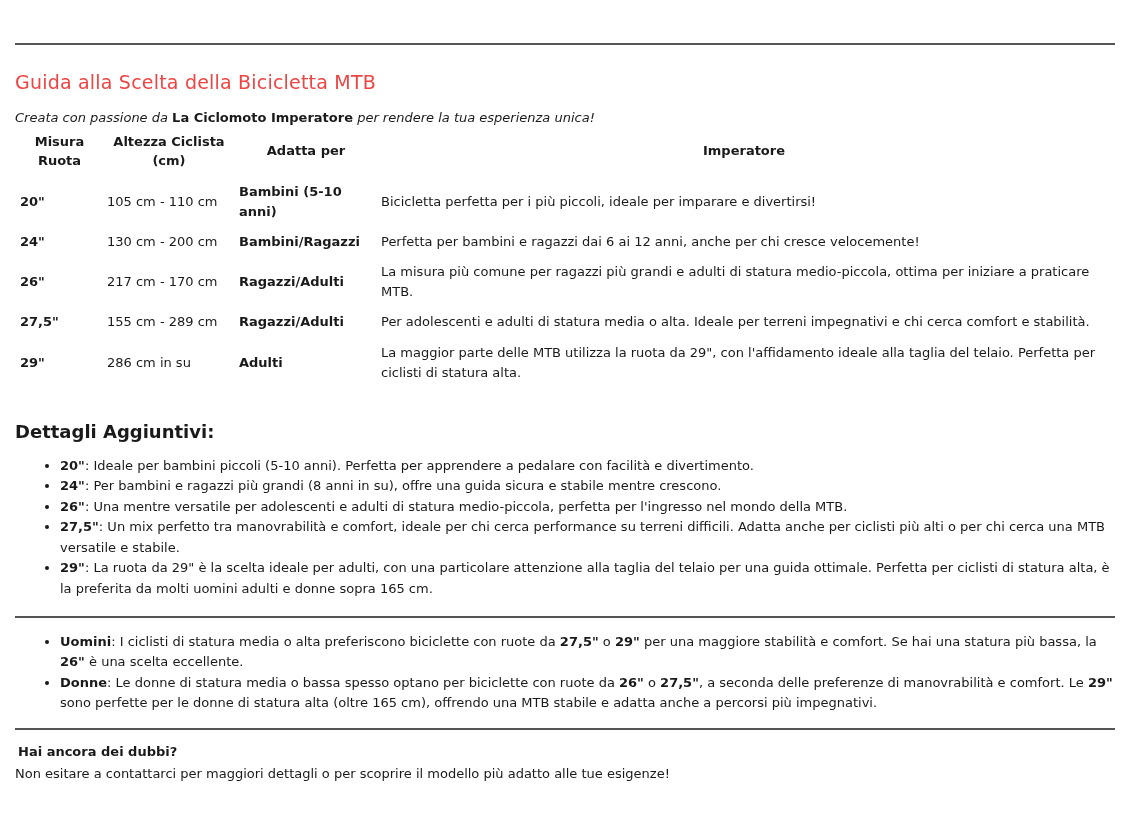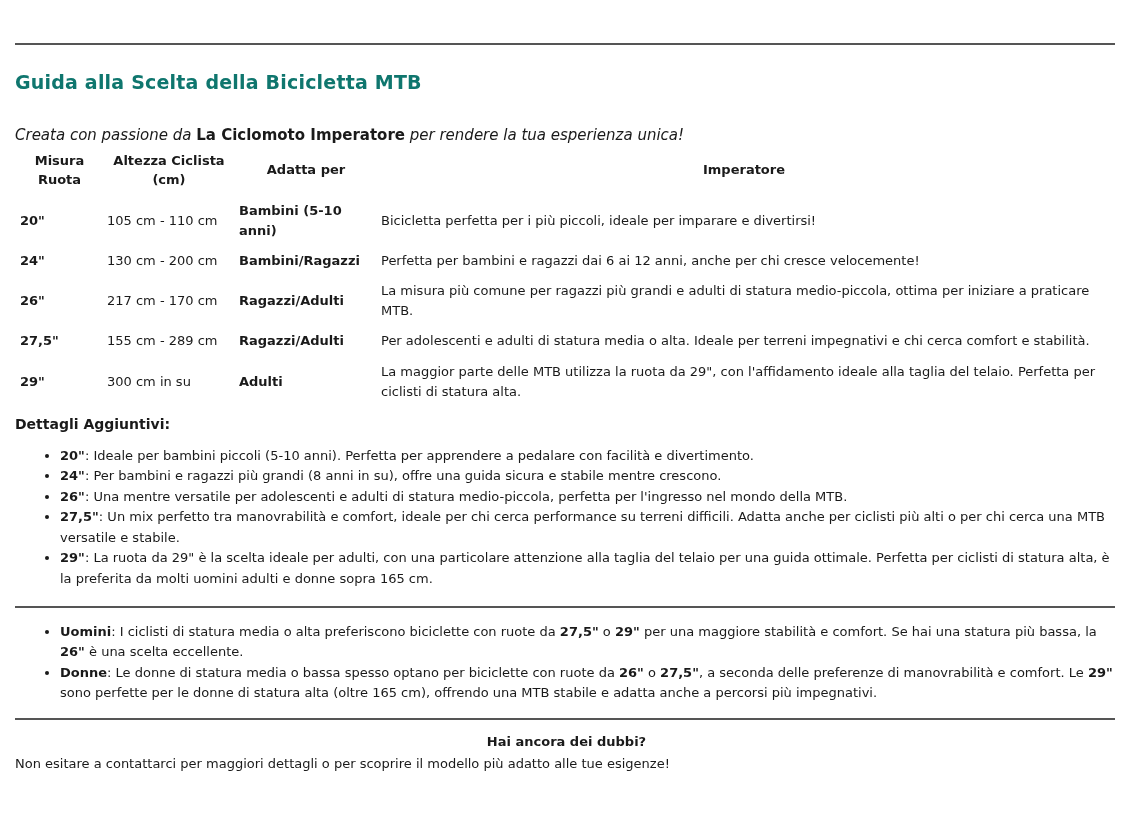--- a/index.html
+++ b/index.html
@@ -16,30 +16,30 @@
     border: none;
     border-top: 2px solid #555555;
     margin: 0;
   }
   hr.rule-top    { margin-top: 43px; }
   hr.rule-mid    { margin-top: 16px; }
   hr.rule-footer { margin-top: 14px; }
 
   h1.doc-title {
     font-size: 19px;
-    font-weight: bold;
-    color: #0f766e;
+    font-weight: normal;
+    color: #ef4444;
     margin: 26px 0 0 0;
     letter-spacing: 0.2px;
   }
 
   p.subtitle {
-    margin: 33px 0 0 0;
+    margin: 17px 0 0 0;
     font-style: italic;
-    font-size: 15px;
+    font-size: 13px;
   }
   p.subtitle .brand {
     font-style: normal;
     font-weight: bold;
   }
 
   table.size-table {
     margin-top: 2px;
     width: 100%;
     border-collapse: collapse;
@@ -56,39 +56,38 @@
     text-align: left;
     padding: 5px 10px 5px 0;
     line-height: 1.55;
   }
   table.size-table th:nth-child(1), table.size-table td:nth-child(1) { width: 92px;  padding-left: 5px; }
   table.size-table th:nth-child(2), table.size-table td:nth-child(2) { width: 132px; }
   table.size-table th:nth-child(3), table.size-table td:nth-child(3) { width: 142px; }
   td.col-misura, td.col-adatta { font-weight: bold; }
 
   h2.section-heading {
-    font-size: 14px;
+    font-size: 18px;
     font-weight: bold;
-    margin: 9px 0 0 0;
+    margin: 33px 0 0 0;
   }
   ul.bullet-list {
     margin: 14px 0 0 0;
     padding-left: 45px;
   }
   ul.bullet-list li {
     line-height: 1.58;
   }
   .b { font-weight: bold; }
 
   .footer-block { margin-top: 12px; }
   p.footer-question {
     font-weight: bold;
     margin: 0 0 2px 3px;
     line-height: 1.6;
-    text-align: center;
   }
   p.footer-text {
     margin: 0;
     line-height: 1.6;
   }
 </style>
 </head>
 <body>
 
 <div class="page">
@@ -128,21 +127,21 @@
         <td class="col-descrizione">La misura più comune per ragazzi più grandi e adulti di statura medio-piccola, ottima per iniziare a praticare MTB.</td>
       </tr>
       <tr>
         <td class="col-misura">27,5"</td>
         <td class="col-altezza">155 cm - 289 cm</td>
         <td class="col-adatta">Ragazzi/Adulti</td>
         <td class="col-descrizione">Per adolescenti e adulti di statura media o alta. Ideale per terreni impegnativi e chi cerca comfort e stabilità.</td>
       </tr>
       <tr>
         <td class="col-misura">29"</td>
-        <td class="col-altezza">300 cm in su</td>
+        <td class="col-altezza">286 cm in su</td>
         <td class="col-adatta">Adulti</td>
         <td class="col-descrizione">La maggior parte delle MTB utilizza la ruota da 29", con l'affidamento ideale alla taglia del telaio. Perfetta per ciclisti di statura alta.</td>
       </tr>
     </tbody>
   </table>
 
   <h2 class="section-heading">Dettagli Aggiuntivi:</h2>
   <ul class="bullet-list">
       <li><span class="b">20"</span><span>: Ideale per bambini piccoli (5-10 anni). Perfetta per apprendere a pedalare con facilità e divertimento.</span></li>
       <li><span class="b">24"</span><span>: Per bambini e ragazzi più grandi (8 anni in su), offre una guida sicura e stabile mentre crescono.</span></li>

